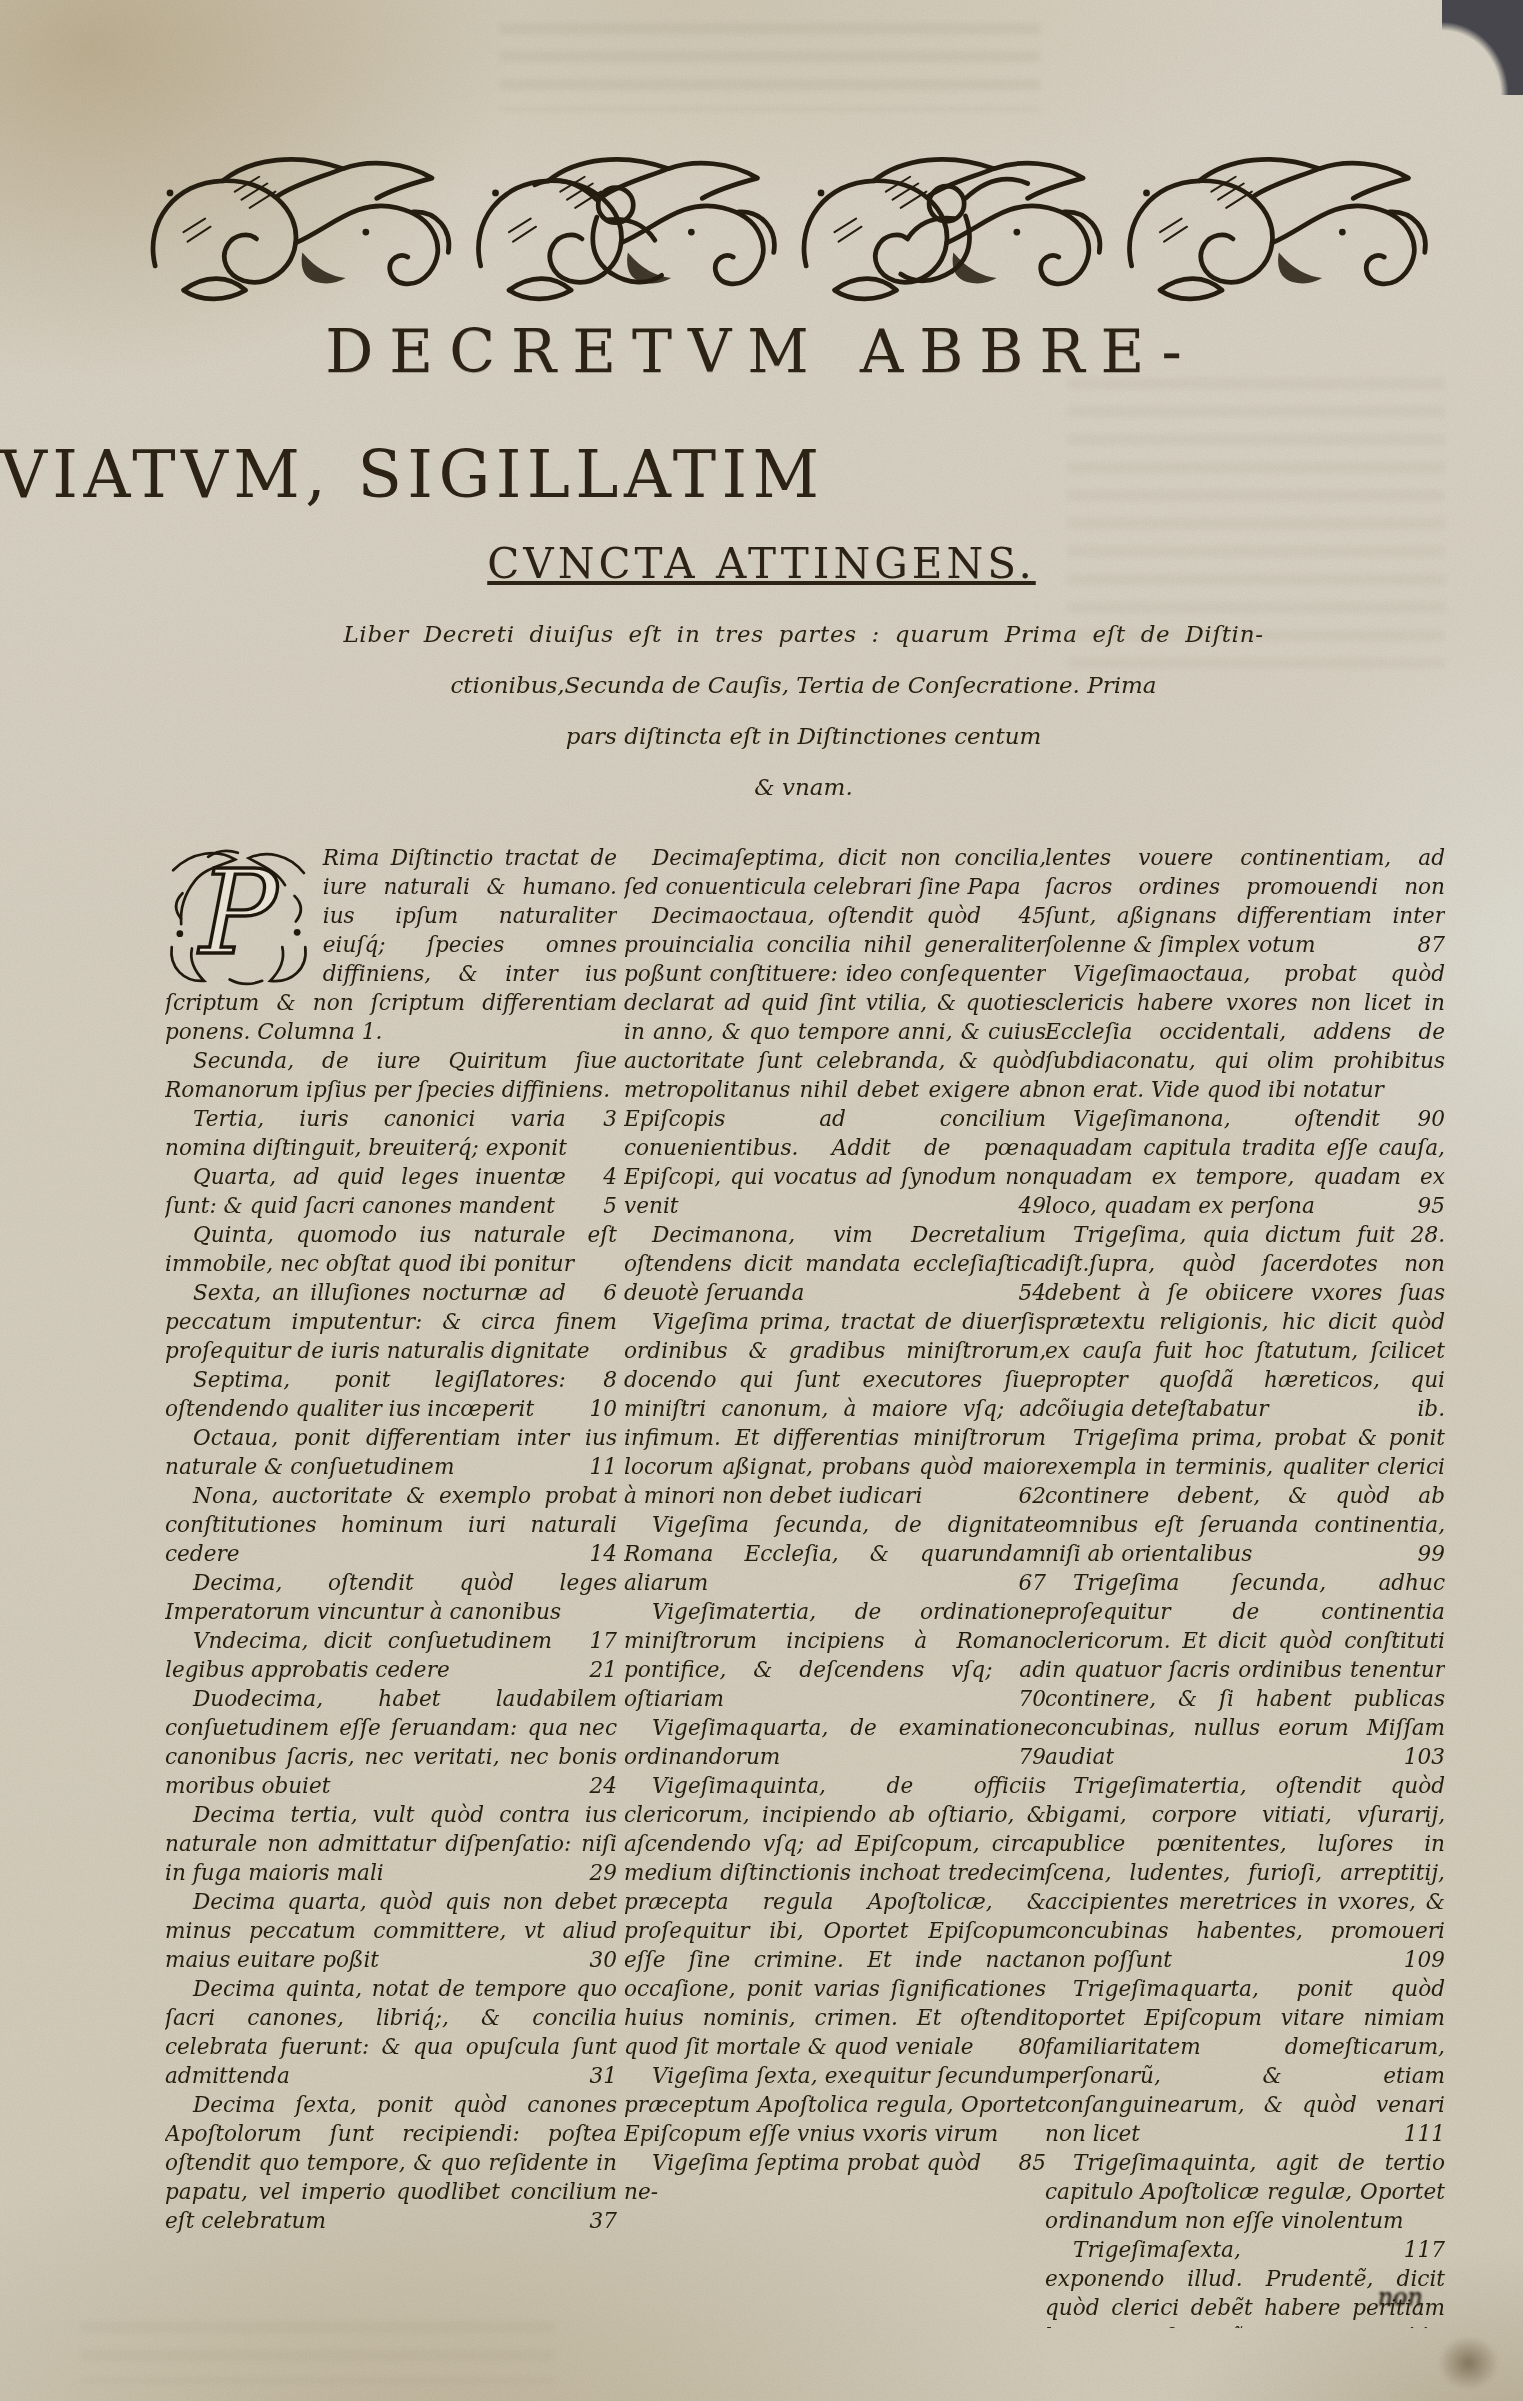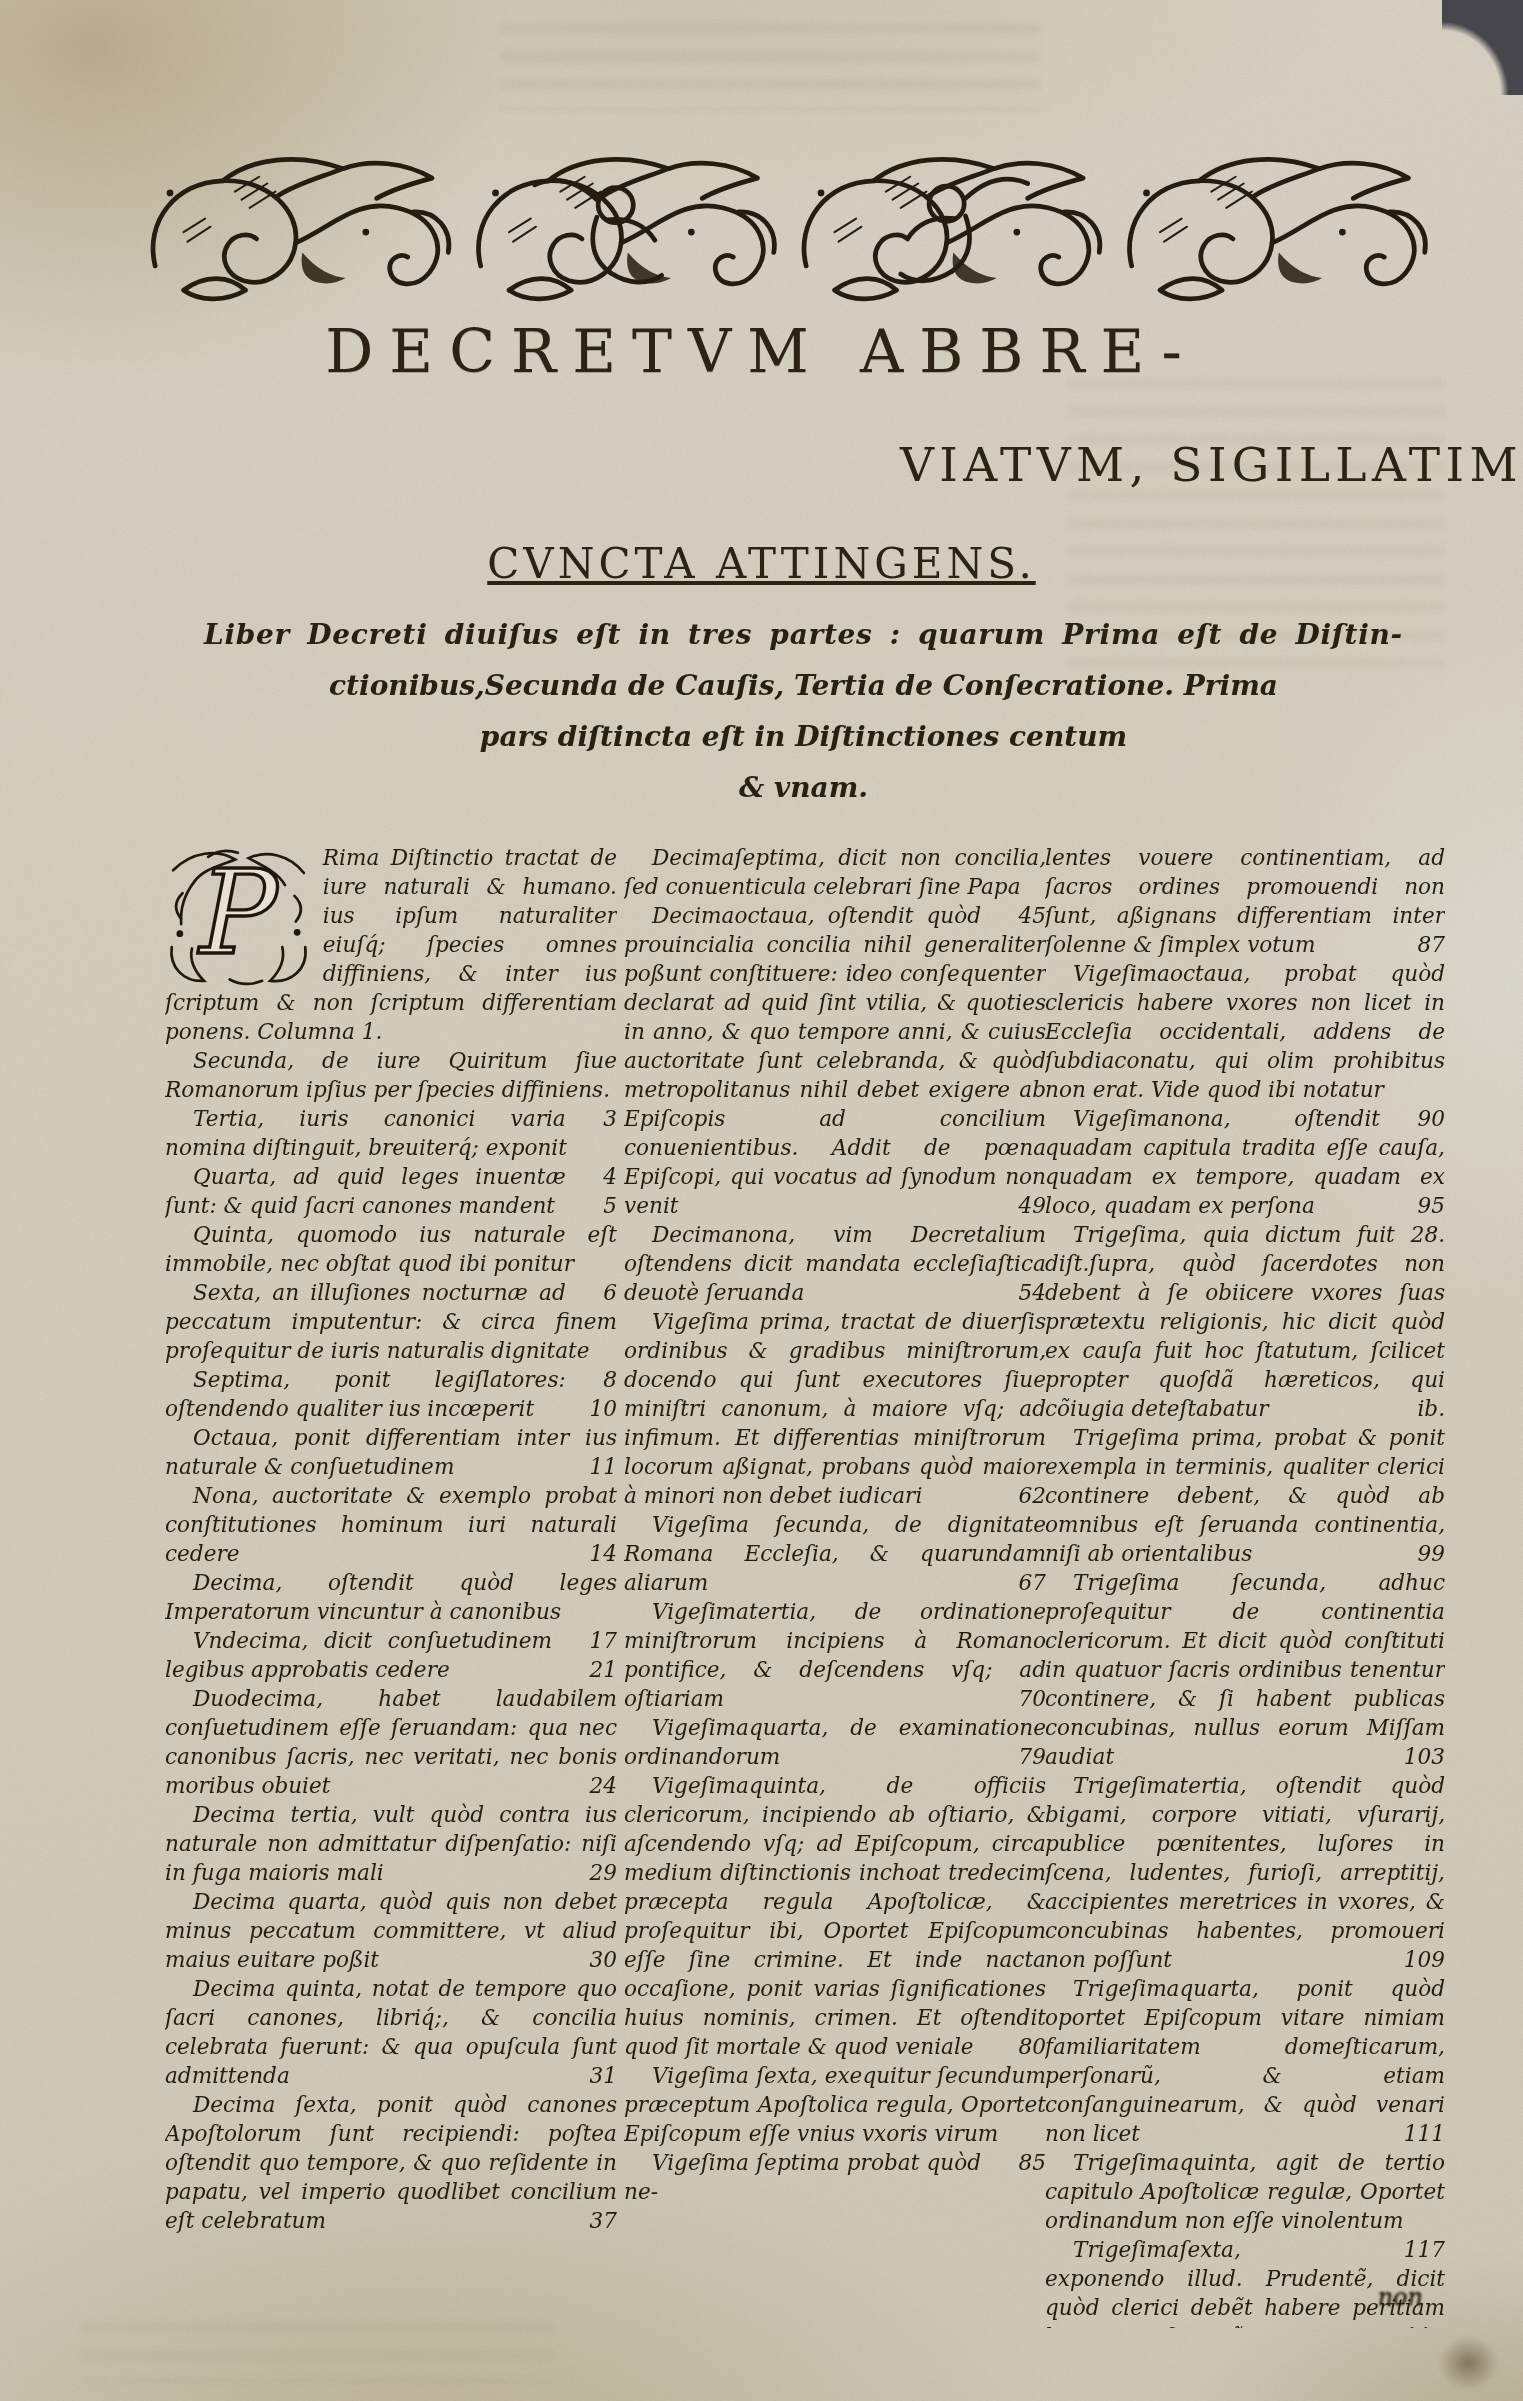--- a/index.html
+++ b/index.html
@@ -24,27 +24,27 @@
   .ghost.g1{left:500px;top:23px;width:540px;height:88px;}
   .ghost.g2{left:1067px;top:378px;width:378px;height:290px;opacity:.4;}
   .ghost.g3{left:81px;top:2322px;width:473px;height:61px;opacity:.35;}
 
   .ornament{position:absolute;left:143px;top:149px;width:1302px;height:173px;}
   .ornament svg{width:100%;height:100%;}
 
   .title1{position:absolute;left:0;width:100%;top:316px;text-align:center;
     font-size:60px;letter-spacing:16px;color:#2c2315;white-space:nowrap;
     text-shadow:0 1.4px 0 rgba(44,35,21,.25);}
-  .title2{position:absolute;left:0;width:100%;top:437px;text-align:right;
-    font-size:47px;letter-spacing:5.4px;color:#2c2315;white-space:nowrap;}
+  .title2{position:absolute;left:0;width:100%;top:437px;text-align:left;
+    font-size:65px;letter-spacing:5.4px;color:#2c2315;white-space:nowrap;}
   .title3{position:absolute;left:0;width:100%;top:539px;text-align:center;
     font-size:42px;letter-spacing:4px;color:#2c2315;white-space:nowrap;text-decoration:underline;}
 
   .intro{position:absolute;left:162px;top:609px;width:1283px;font-style:italic;
-    font-size:28px;line-height:51px;color:#29210f;text-align:center;font-weight:bold;}
+    font-size:23px;line-height:51px;color:#29210f;text-align:center;}
   .intro .l1{word-spacing:6.8px;letter-spacing:0.7px;}
 
   .col{position:absolute;top:843px;height:1485px;font-style:italic;font-size:21.6px;
     line-height:29px;text-align:justify;color:#251d0f;overflow:hidden;}
   .col1{left:165px;width:452px;}
   .col2{left:624px;width:422px;}
   .col3{left:1045px;width:400px;}
   .entry{margin:0;text-indent:28px;}
   .entry.cont{text-indent:0;}
   .entry .num{float:right;margin-left:9.5px;}

